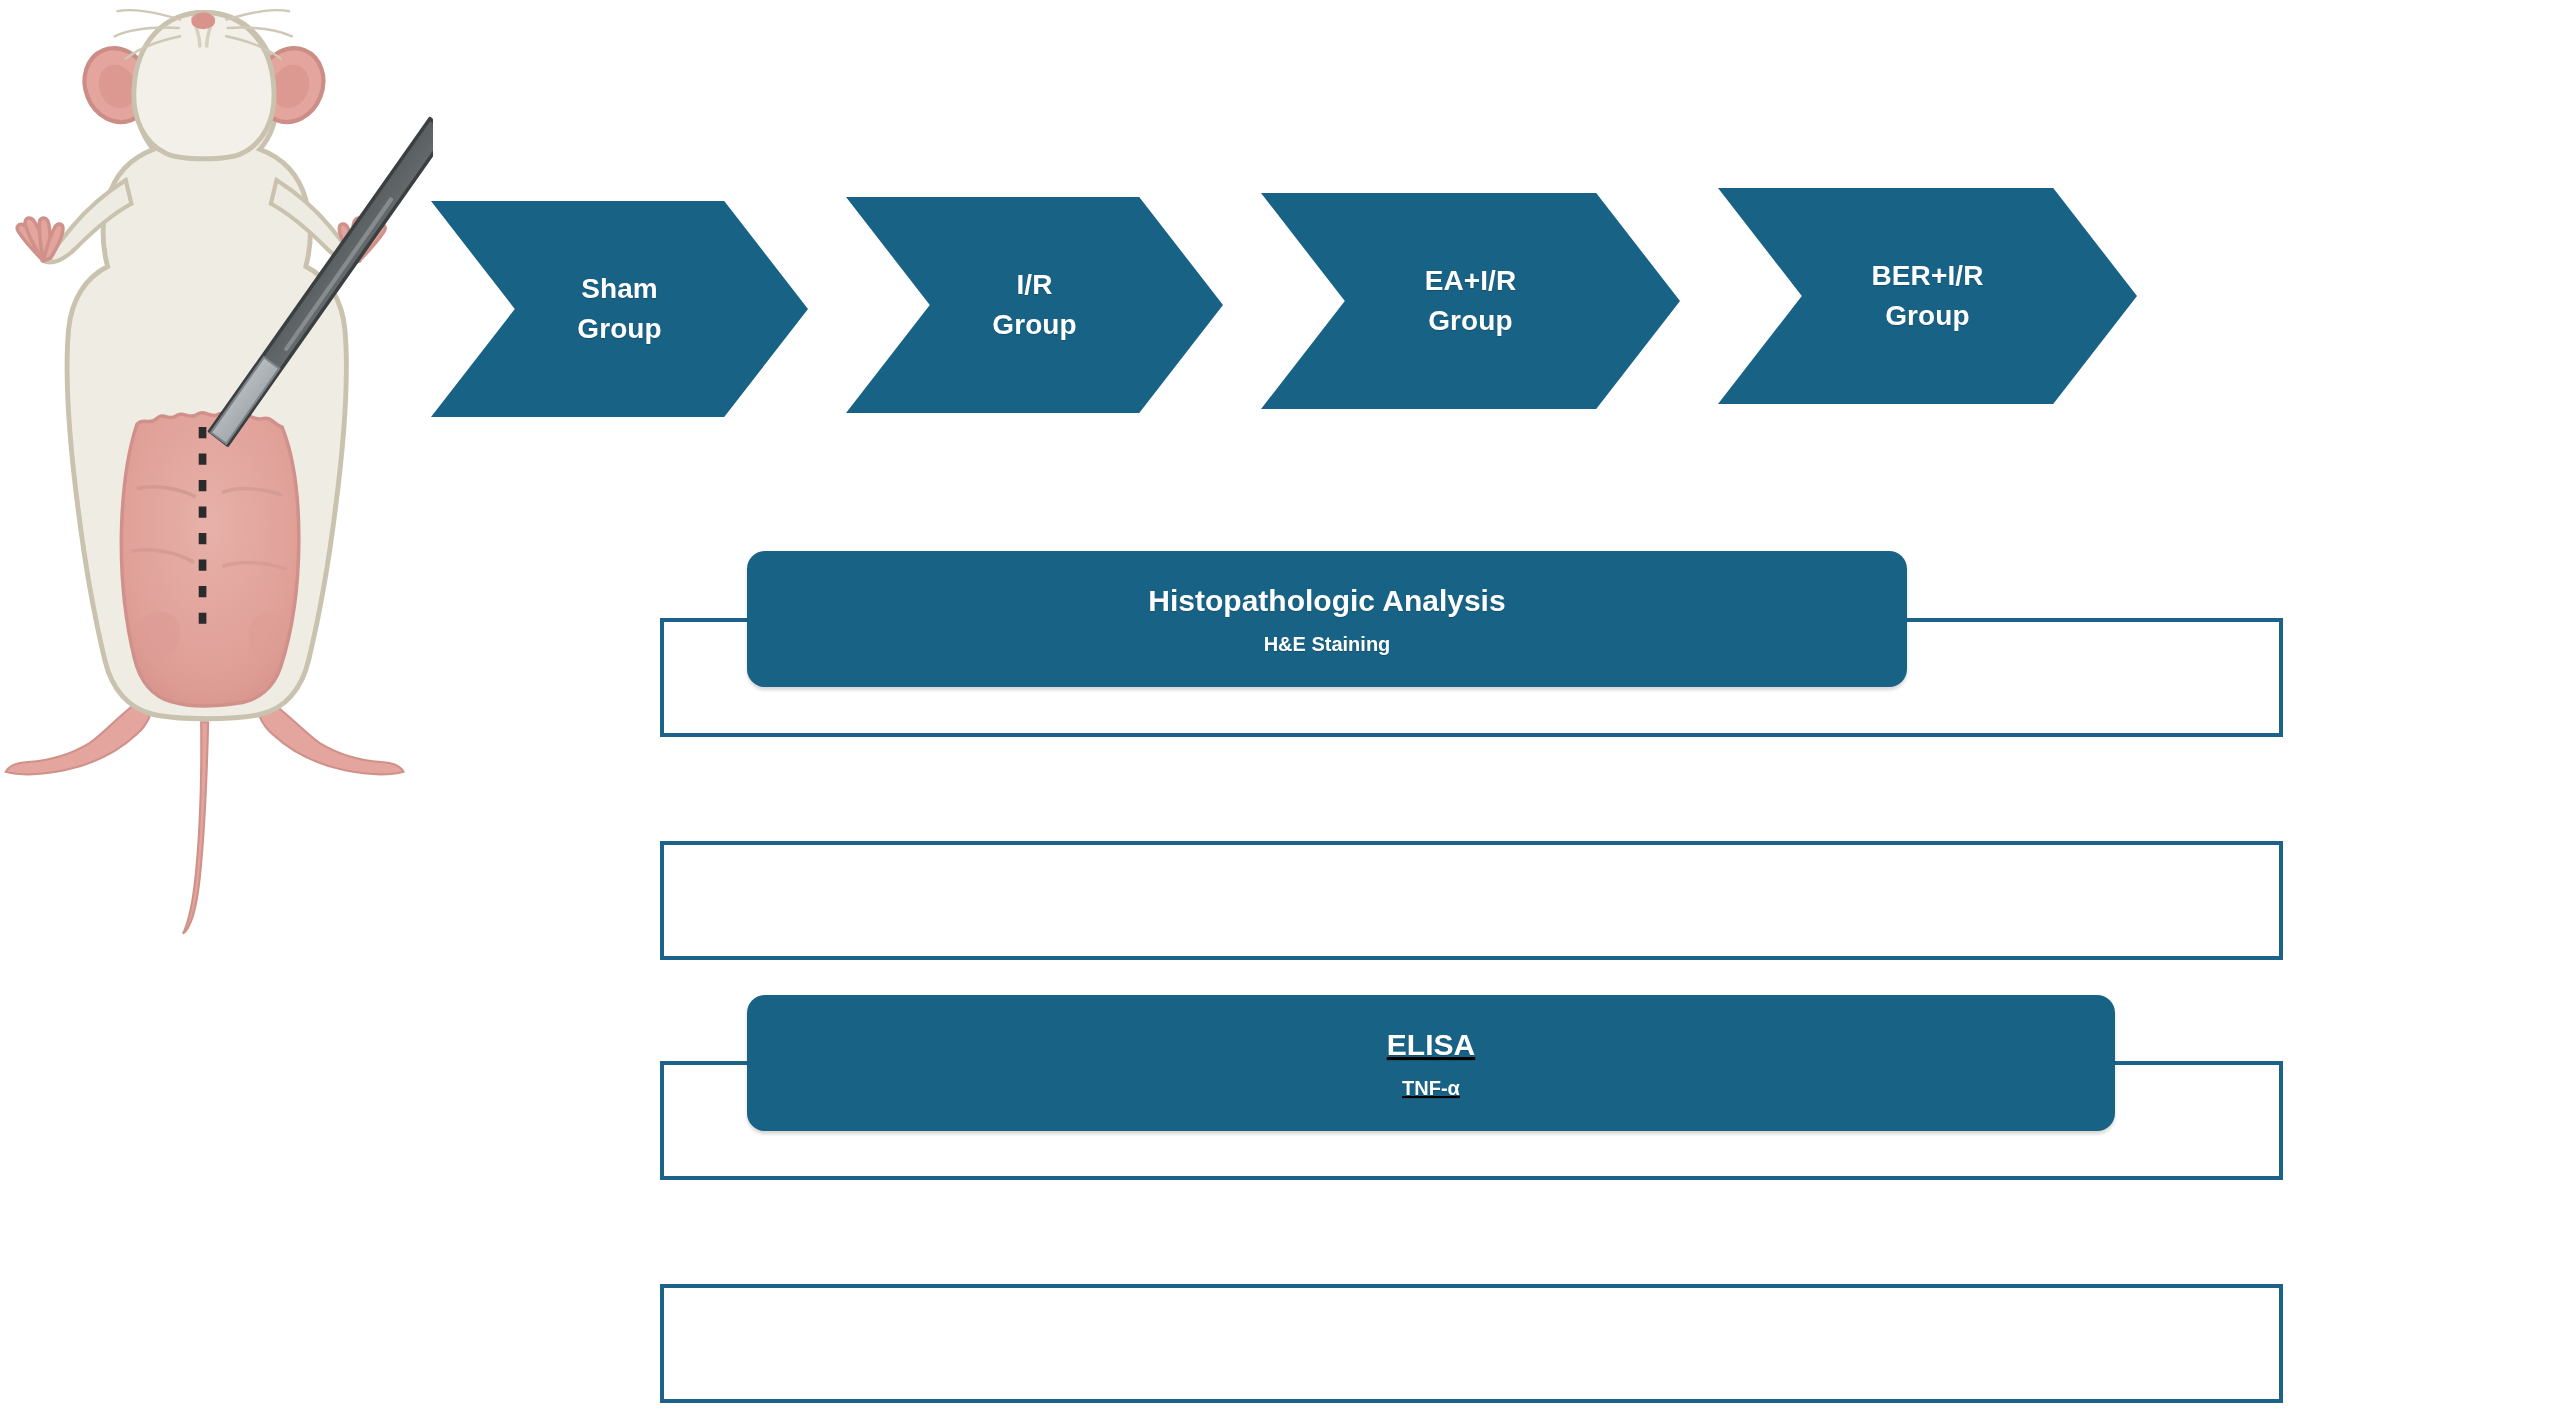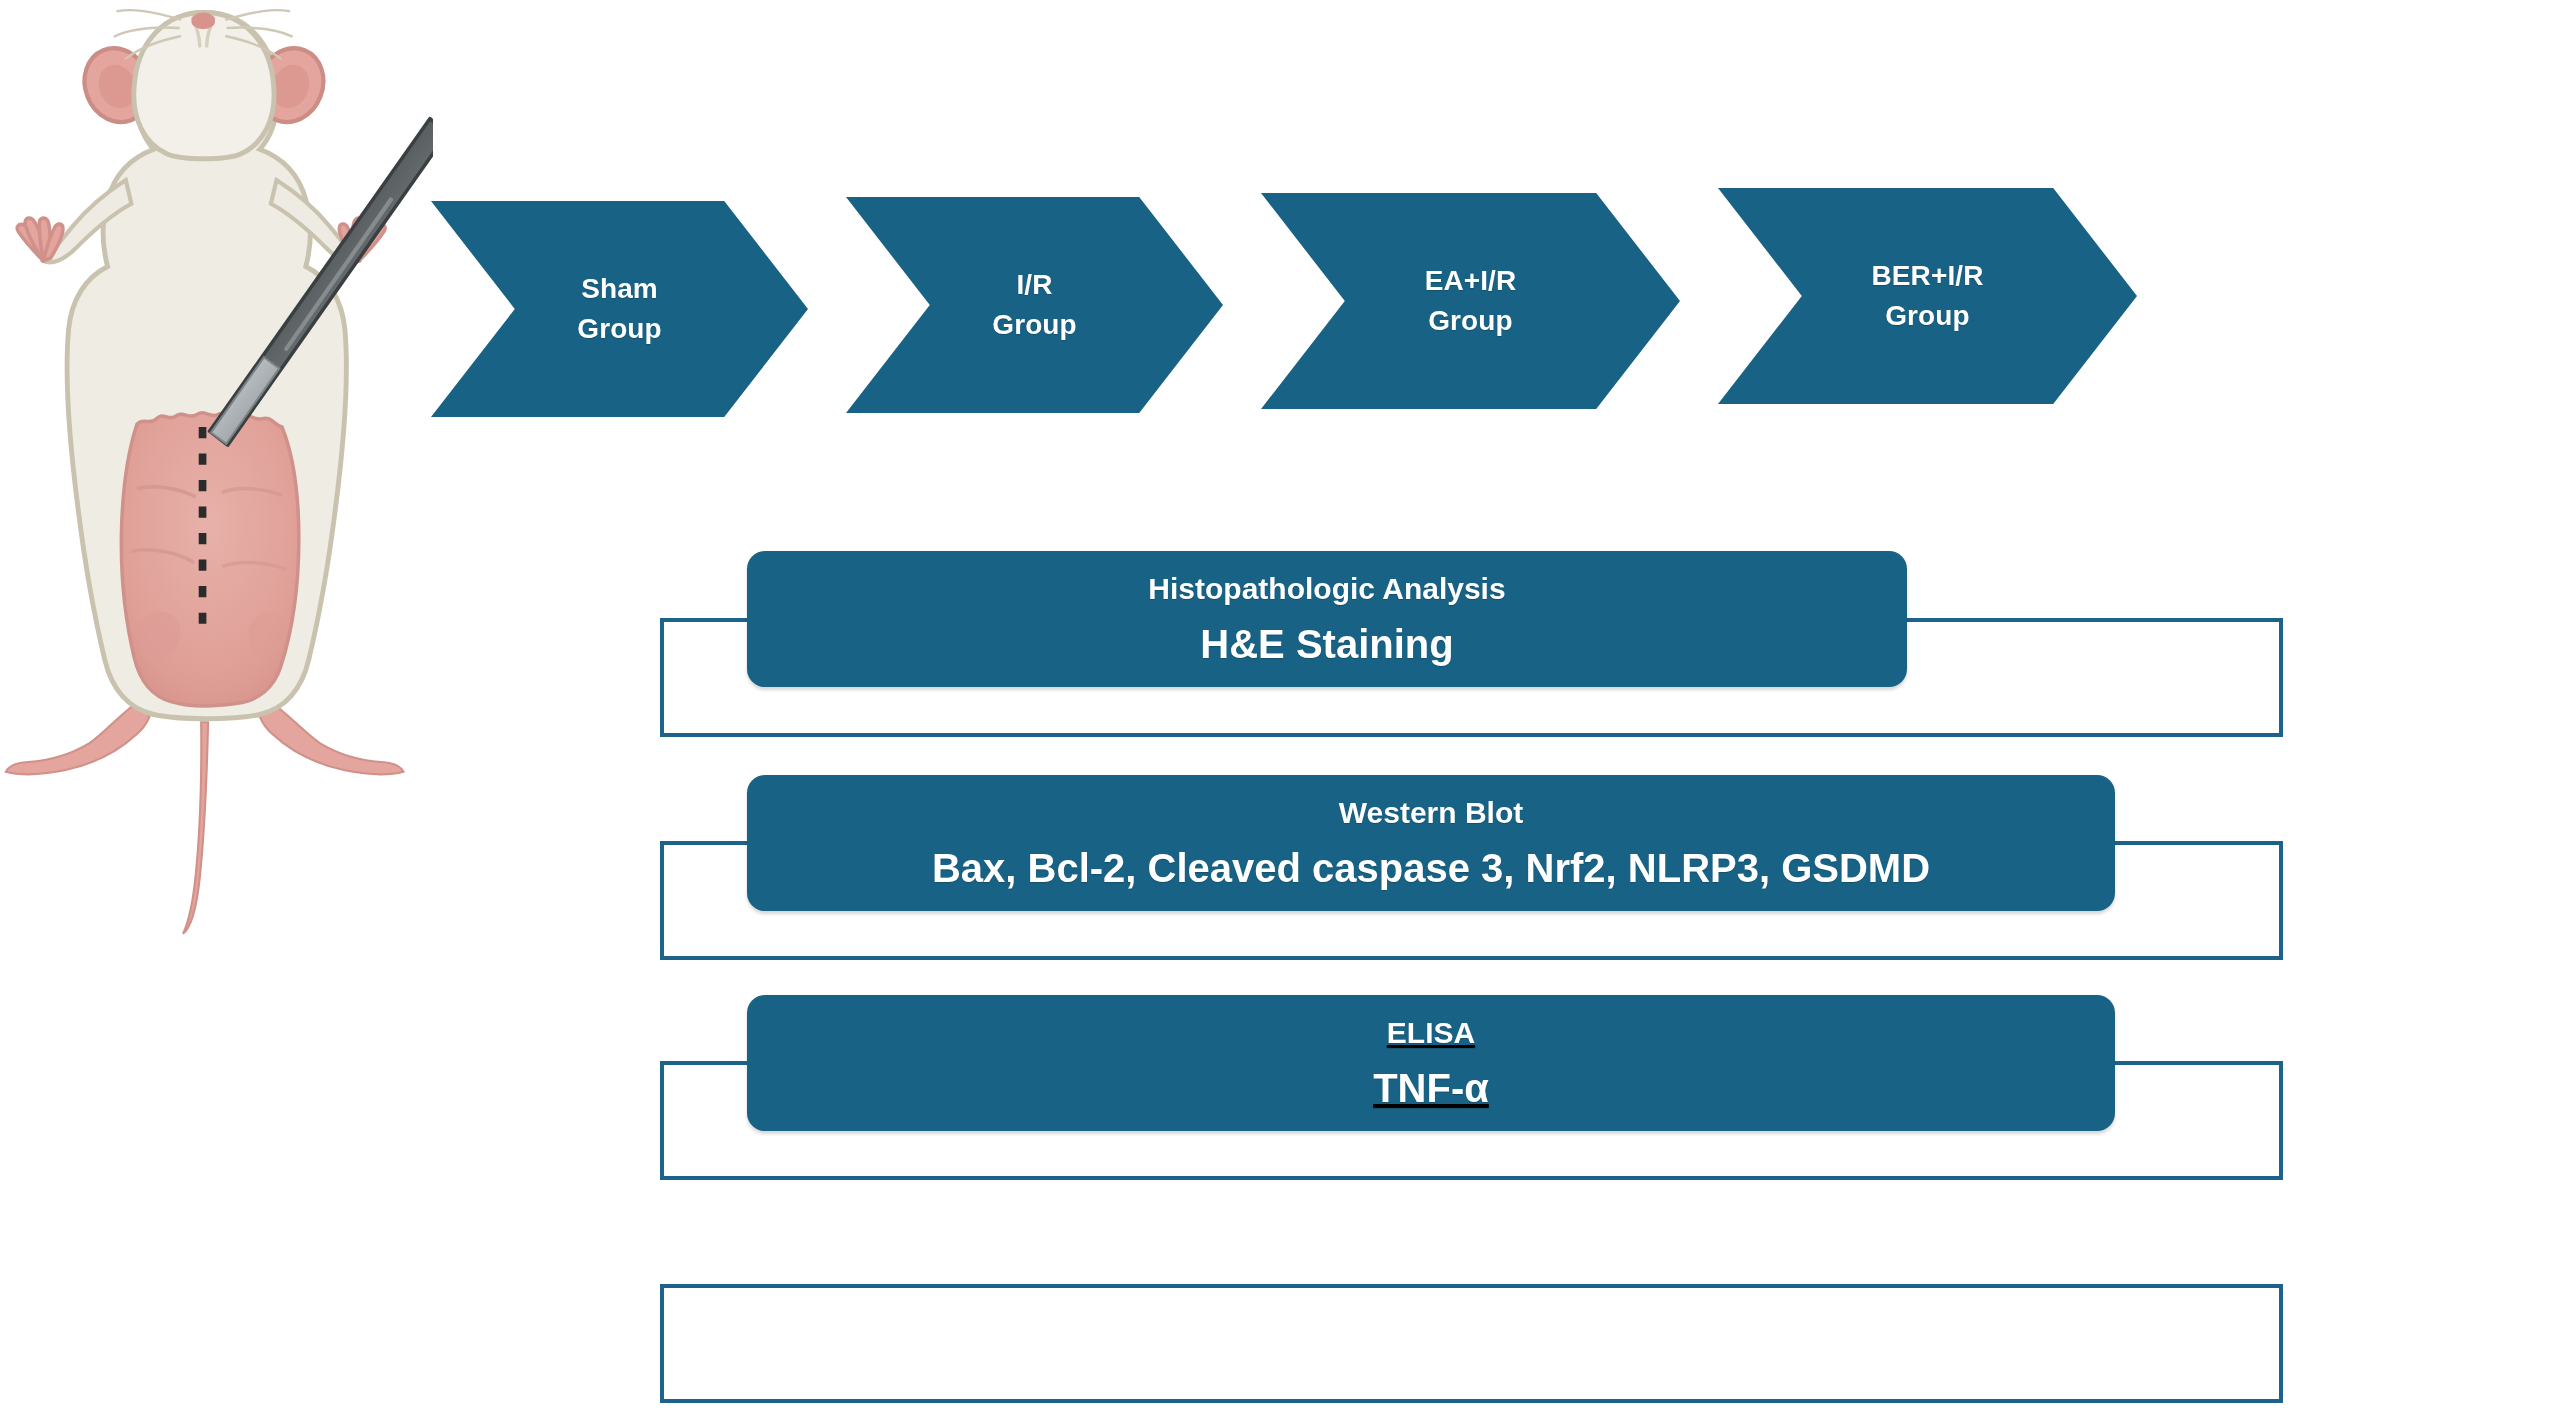--- a/index.html
+++ b/index.html
@@ -90,21 +90,21 @@
     color: #ffffff;
     font-weight: bold;
     font-size: 30px;
     line-height: 1.2;
     text-align: center;
     text-shadow: 0 0.7px 0.7px rgba(0,0,0,0.18);
   }
   .assay-sub {
     color: #ffffff;
     font-weight: bold;
-    font-size: 40px;
+    font-size: 20px;
     line-height: 1.2;
     text-align: center;
     margin-top: 13px;
     text-shadow: 0 0.7px 0.7px rgba(0,0,0,0.18);
   }
 </style>
 </head>
 <body>
 
 <div id="canvas">
@@ -313,24 +313,20 @@
   <div class="assay-row" style="left:0; top:0; width:2576px; height:1410px;">
     <div class="assay-bracket" style="left:660px; top:618px; width:1623px; height:119px;"></div>
     <div class="assay-box" style="left:747px; top:551px; width:1160px; height:136px;">
       <div class="assay-title">Histopathologic Analysis</div>
       <div class="assay-sub">H&amp;E Staining</div>
     </div>
   </div>
 
   <div class="assay-row" style="left:0; top:0; width:2576px; height:1410px;">
     <div class="assay-bracket" style="left:660px; top:841px; width:1623px; height:119px;"></div>
-    <div class="assay-box" style="left:747px; top:775px; width:1368px; height:136px;">
-      <div class="assay-title">Western Blot</div>
-      <div class="assay-sub">Bax, Bcl-2, Cleaved caspase 3, Nrf2, NLRP3, GSDMD</div>
-    </div>
   </div>
 
   <div class="assay-row" style="left:0; top:0; width:2576px; height:1410px;">
     <div class="assay-bracket" style="left:660px; top:1061px; width:1623px; height:119px;"></div>
     <div class="assay-box" style="left:747px; top:995px; width:1368px; height:136px;text-decoration:underline;">
       <div class="assay-title">ELISA</div>
       <div class="assay-sub">TNF-α</div>
     </div>
   </div>
 

